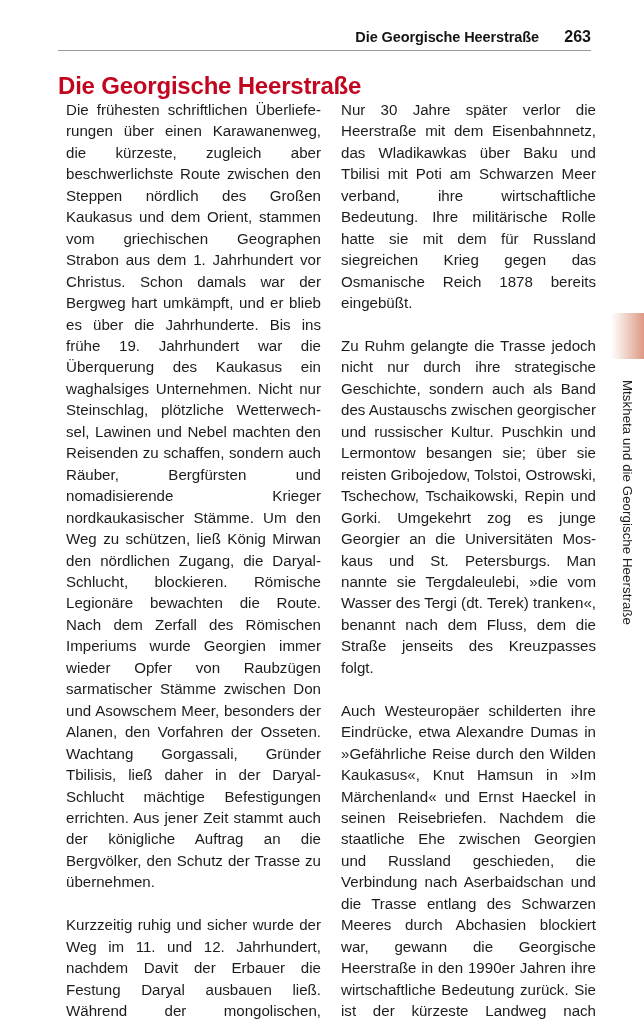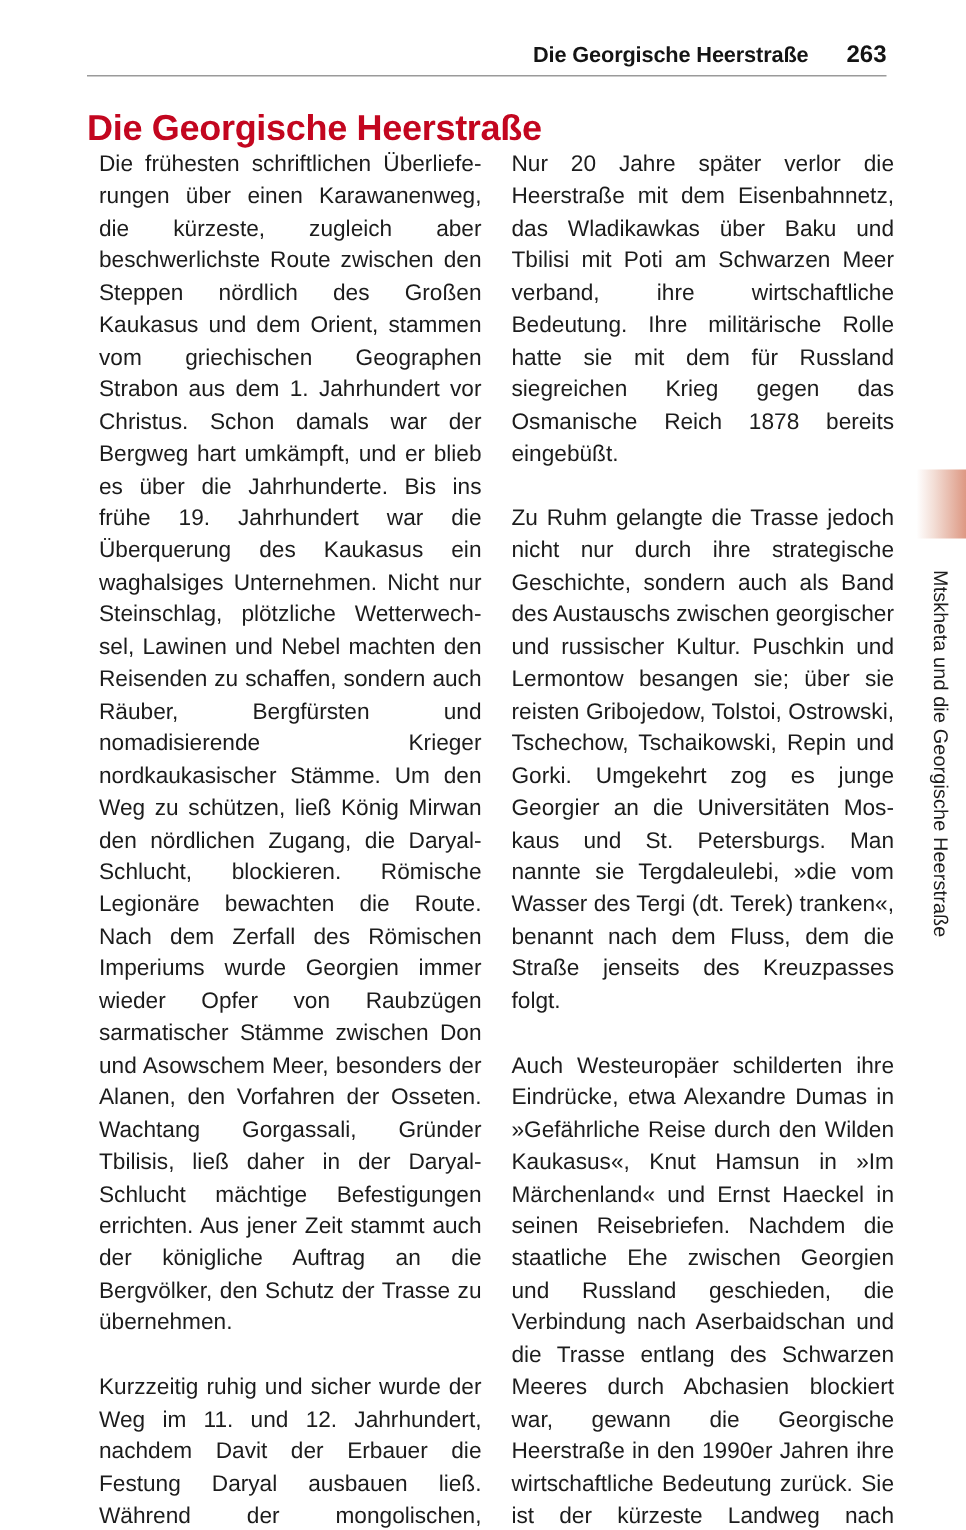--- a/index.html
+++ b/index.html
@@ -146,21 +146,21 @@
   <h1 class="chapter-title">Die Georgische Heerstraße</h1>
 
   <div class="columns">
 
     <div class="column">
       <p>Die frühesten schriftlichen Überliefe­rungen über einen Karawanenweg, die kürzeste, zugleich aber beschwerlichste Route zwischen den Steppen nördlich des Großen Kaukasus und dem Orient, stammen vom griechischen Geographen Strabon aus dem 1. Jahrhundert vor Christus. Schon damals war der Bergweg hart umkämpft, und er blieb es über die Jahrhunderte. Bis ins frühe 19. Jahrhun­dert war die Überquerung des Kaukasus ein waghalsiges Unternehmen. Nicht nur Steinschlag, plötzliche Wetterwech­sel, Lawinen und Nebel machten den Reisenden zu schaffen, sondern auch Räuber, Bergfürsten und nomadisieren­de Krieger nordkaukasischer Stämme. Um den Weg zu schützen, ließ König Mirwan den nördlichen Zugang, die Daryal-Schlucht, blockieren. Römische Legionäre bewachten die Route. Nach dem Zerfall des Römischen Imperiums wurde Georgien immer wieder Opfer von Raubzügen sarmatischer Stämme zwischen Don und Asowschem Meer, besonders der Alanen, den Vorfahren der Osseten. Wachtang Gorgassali, Gründer Tbilisis, ließ daher in der Daryal-Schlucht mächtige Befestigungen errichten. Aus jener Zeit stammt auch der königliche Auftrag an die Bergvölker, den Schutz der Trasse zu übernehmen.</p>
       <p>Kurzzeitig ruhig und sicher wurde der Weg im 11. und 12. Jahrhundert, nach­dem Davit der Erbauer die Festung Dar­yal ausbauen ließ. Während der mon­golischen, persischen und osmanischen Eroberungen wagte sich kaum jemand über den Kaukasus. Erst mit dem Trak­tat von Georgiewsk, durch das Georgien unter russischen Einfluss geriet, änderte sich dies. 1799 wurde der 207 Kilometer lange Weg wegen seiner strategischen Bedeutung offiziell zur Heerstraße zwi­</p>
     </div>
 
     <div class="column">
-      <p>Nur 20 Jahre später verlor die Heerstra­ße mit dem Eisenbahnnetz, das Wladi­kawkas über Baku und Tbilisi mit Poti am Schwarzen Meer verband, ihre wirt­schaftliche Bedeutung. Ihre militärische Rolle hatte sie mit dem für Russland siegreichen Krieg gegen das Osmanische Reich 1878 bereits eingebüßt.</p>
+      <p>Nur 30 Jahre später verlor die Heerstra­ße mit dem Eisenbahnnetz, das Wladi­kawkas über Baku und Tbilisi mit Poti am Schwarzen Meer verband, ihre wirt­schaftliche Bedeutung. Ihre militärische Rolle hatte sie mit dem für Russland siegreichen Krieg gegen das Osmanische Reich 1878 bereits eingebüßt.</p>
       <p>Zu Ruhm gelangte die Trasse jedoch nicht nur durch ihre strategische Geschichte, sondern auch als Band des Austauschs zwischen georgischer und russischer Kul­tur. Puschkin und Lermontow besangen sie; über sie reisten Gribojedow, Tolstoi, Ostrowski, Tschechow, Tschaikowski, Re­pin und Gorki. Umgekehrt zog es junge Georgier an die Universitäten Mos­kaus und St. Petersburgs. Man nannte sie Tergdaleulebi, »die vom Wasser des Tergi (dt. Terek) tranken«, benannt nach dem Fluss, dem die Straße jenseits des Kreuzpasses folgt.</p>
       <p>Auch Westeuropäer schilderten ihre Ein­drücke, etwa Alexandre Dumas in »Ge­fährliche Reise durch den Wilden Kauka­sus«, Knut Hamsun in »Im Märchenland« und Ernst Haeckel in seinen Reisebriefen. Nachdem die staatliche Ehe zwischen Georgien und Russland geschieden, die Verbindung nach Aserbaidschan und die Trasse entlang des Schwarzen Meeres durch Abchasien blockiert war, gewann die Georgische Heerstraße in den 1990er Jahren ihre wirtschaftliche Bedeutung zurück. Sie ist der kürzeste Landweg nach Russland. Nach dem Krieg um Süd­ossetien 2008 blieb der Grenzübergang lange geschlossen. Heute ist er für den Warenverkehr sowie für georgische und russische Staatsbürger wieder geöffnet,</p>
     </div>
 
   </div>
 
   <div class="edge-tab"></div>
 
   <div class="edge-label">
     <span>Mtskheta und die Georgische Heerstraße</span>

